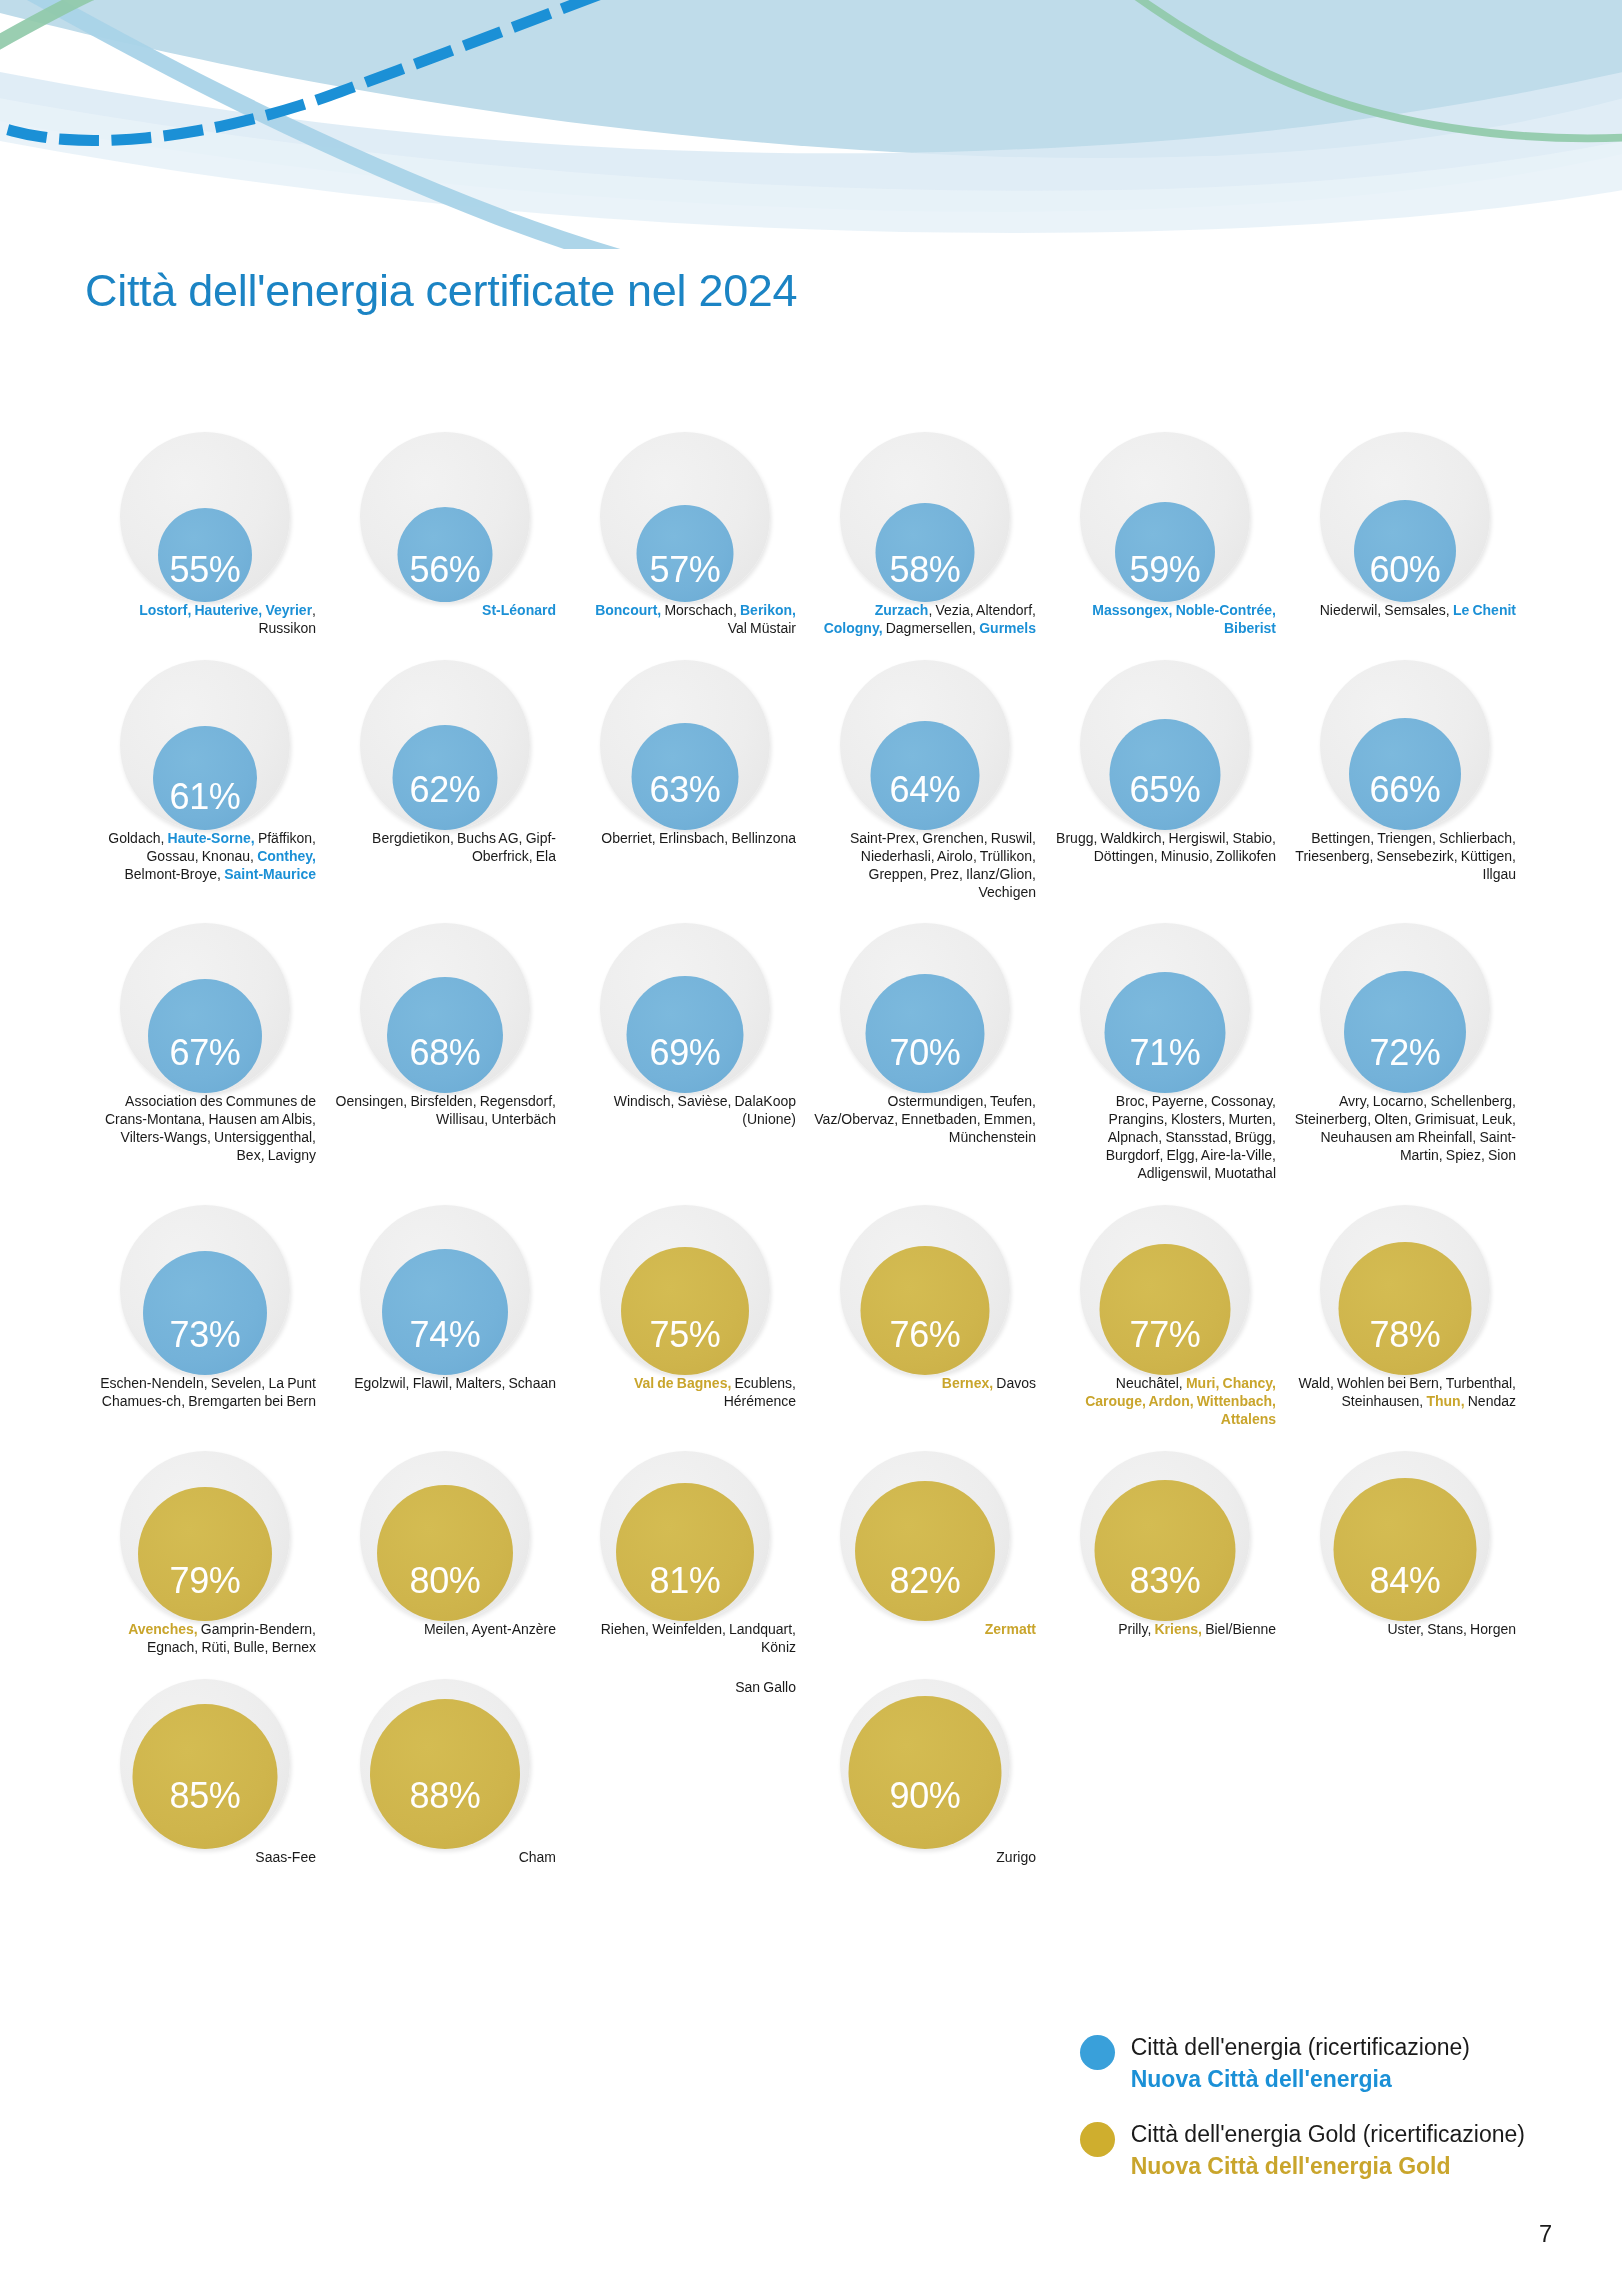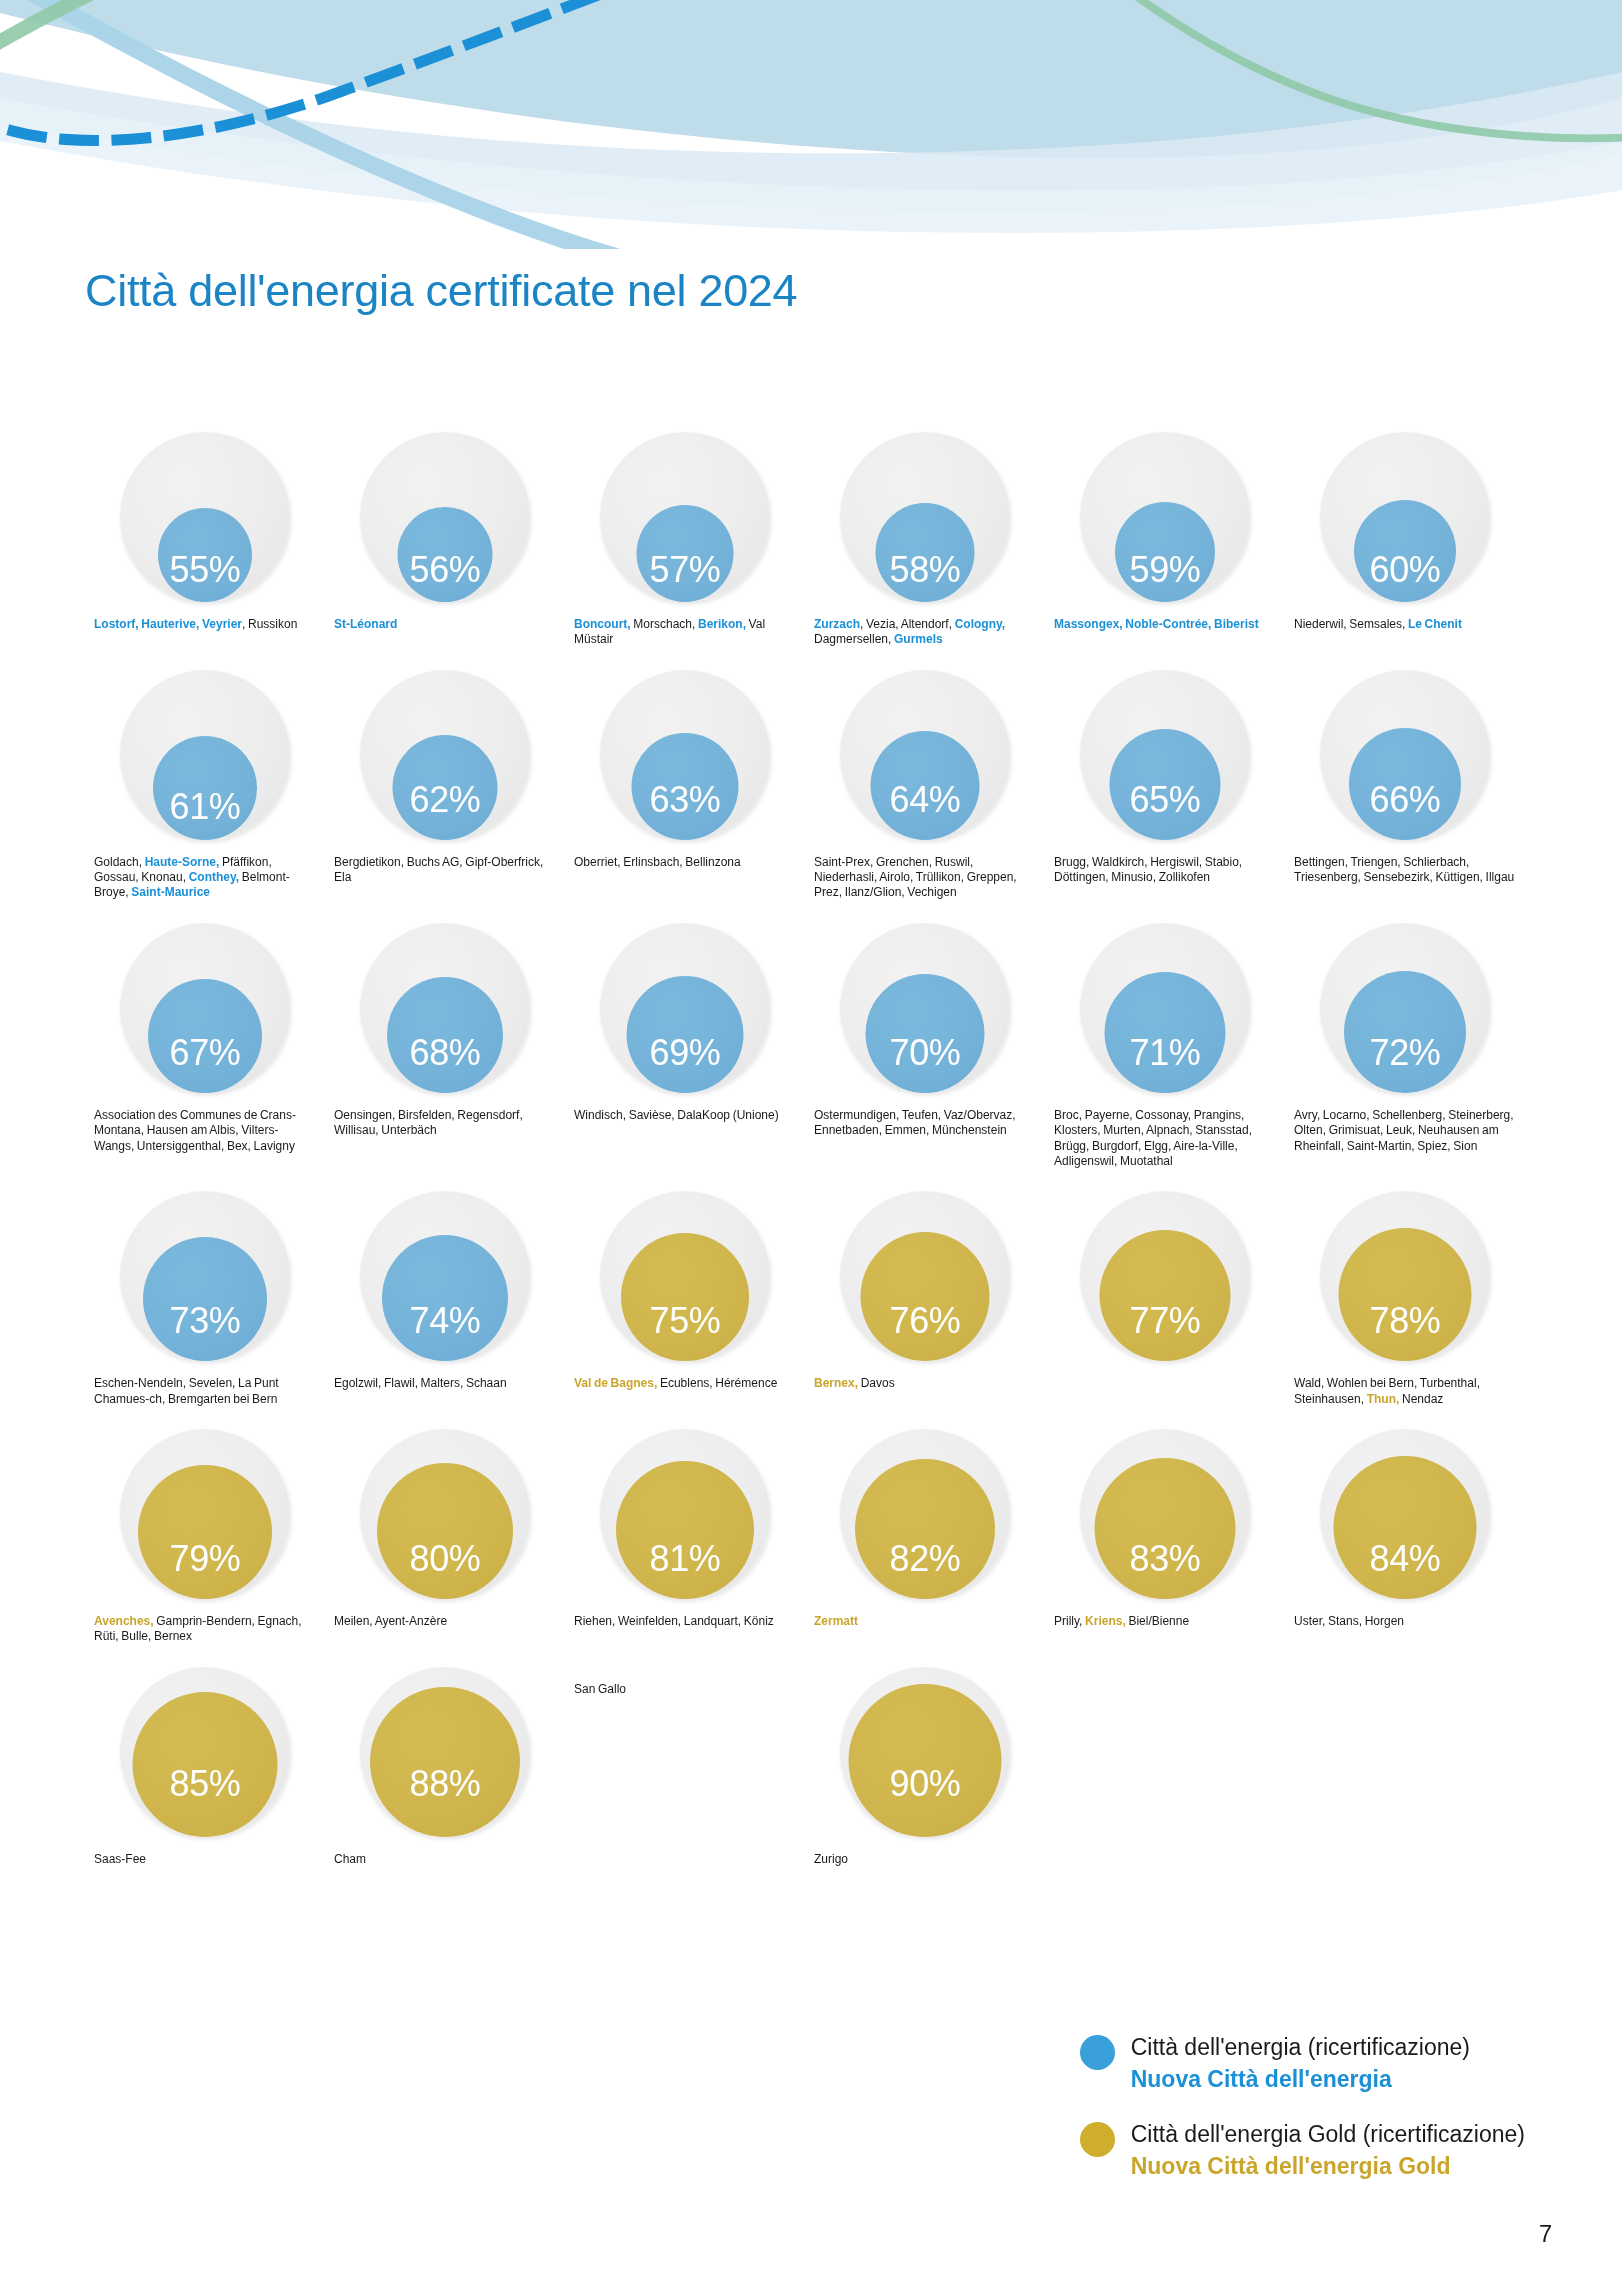--- a/index.html
+++ b/index.html
@@ -85,24 +85,24 @@
     color: #ffffff;
     font-size: 36px;
     font-weight: 400;
     line-height: 1;
     padding-bottom: 22px;
     letter-spacing: -0.3px;
     white-space: nowrap;
   }
 
   .caption {
-    margin-top: 15px;
+    margin-top: 0;
     width: 222px;
-    text-align: left;
-    font-size: 12px;
+    text-align: right;
+    font-size: 14px;
     line-height: 1.28;
     color: #1a1a1a;
     word-spacing: -0.7px;
   }
   .caption .new-blue { color: #1b90d6; font-weight: 700; }
   .caption .new-gold { color: #c9a52c; font-weight: 700; }
 
   
   #legend {
     position: absolute;
@@ -337,20 +337,21 @@
             </div>
           </div>
           <div class="caption"><span class="new-gold">Bernex,</span><span> Davos</span></div>
         </div>
         <div class="cell">
           <div class="bubble">
             <div class="inner gold" style="width: 131px; height: 131px;">
               <span class="pct">77%</span>
             </div>
           </div>
+          <div class="caption"><span>Neuchâtel, </span><span class="new-gold">Muri, Chancy, Carouge, Ardon, Wittenbach, Attalens</span></div>
         </div>
         <div class="cell">
           <div class="bubble">
             <div class="inner gold" style="width: 133px; height: 133px;">
               <span class="pct">78%</span>
             </div>
           </div>
           <div class="caption"><span>Wald, Wohlen bei Bern, Turbenthal, Steinhausen, </span><span class="new-gold">Thun,</span><span> Nendaz</span></div>
         </div>
       </div>

